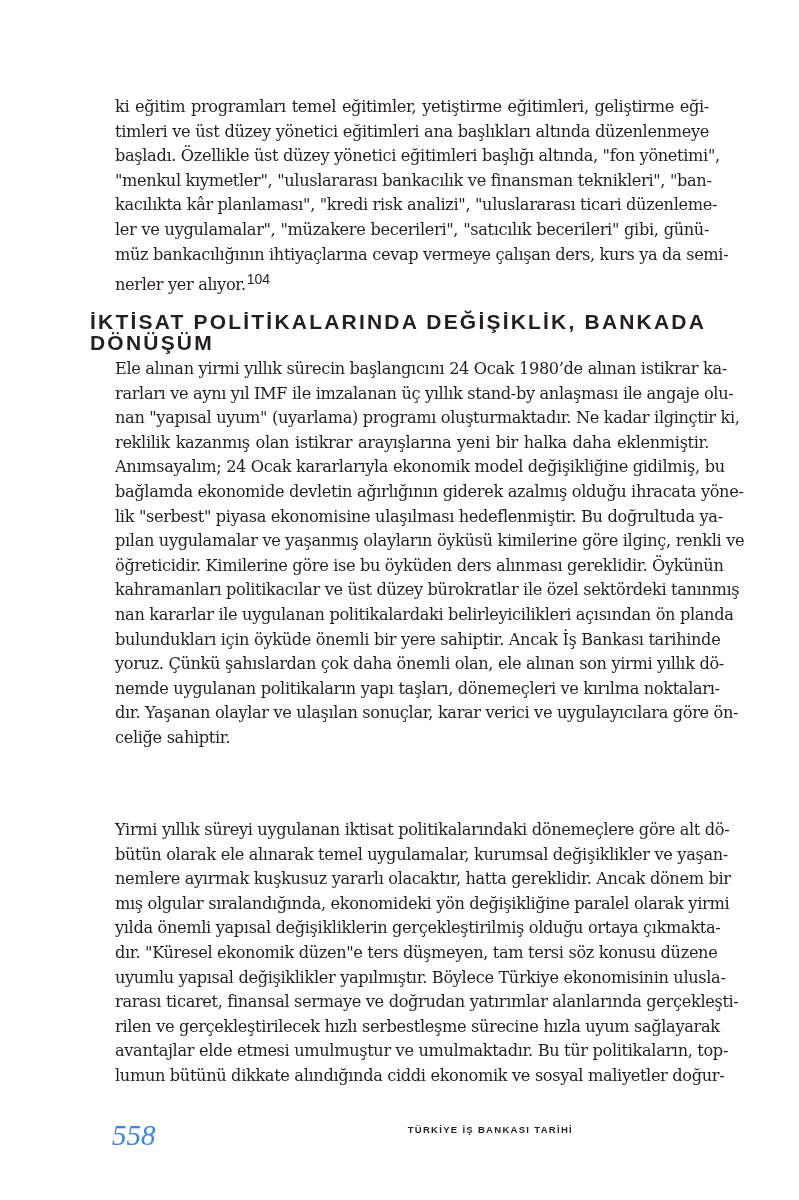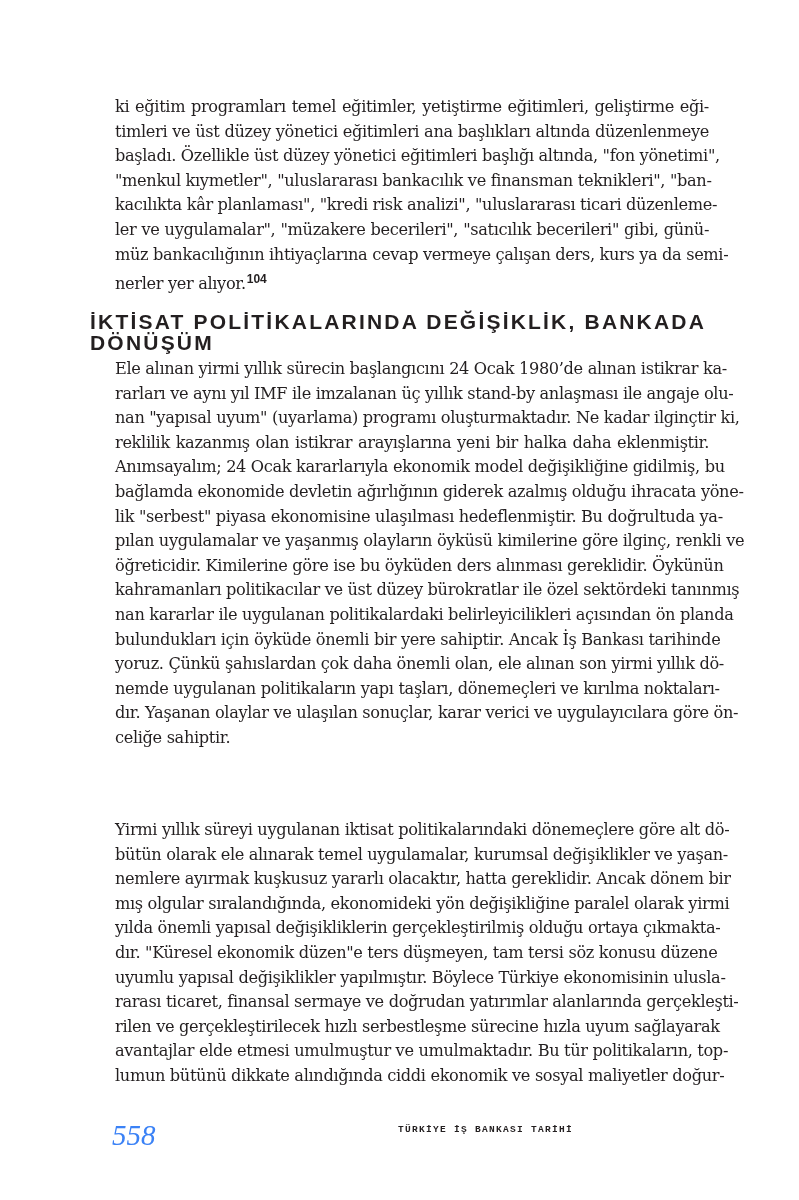--- a/index.html
+++ b/index.html
@@ -34,22 +34,22 @@
       white-space: nowrap;
       text-align: justify;
       text-align-last: justify;
       height: 24.6px;
     }
     .line.last {
       text-align-last: left;
     }
     .footnote-ref {
       font-family: "Liberation Sans", sans-serif;
-      font-weight: bold;
-      font-size: 12px;
+      font-weight: normal;
+      font-size: 14px;
       vertical-align: 6px;
       letter-spacing: 0;
       margin-left: 1px;
     }
     .heading {
       position: absolute;
       left: 78px;
       top: 311px;
       width: 620px;
       font-family: "Liberation Sans", sans-serif;
@@ -69,21 +69,21 @@
       top: 1119px;
       font-family: "Liberation Serif", serif;
       font-style: italic;
       font-size: 29px;
       color: #3b82f6;
     }
     .footer-title {
       position: absolute;
       right: 103px;
       top: 1124px;
-      font-family: Liberation Mono, monospace;
+      font-family: Liberation Sans, sans-serif;
       font-weight: bold;
       font-size: 9.5px;
       letter-spacing: 1.3px;
       color: #231f20;
     }
   </style>
 </head>
 <body>
 
 <div class="page">

